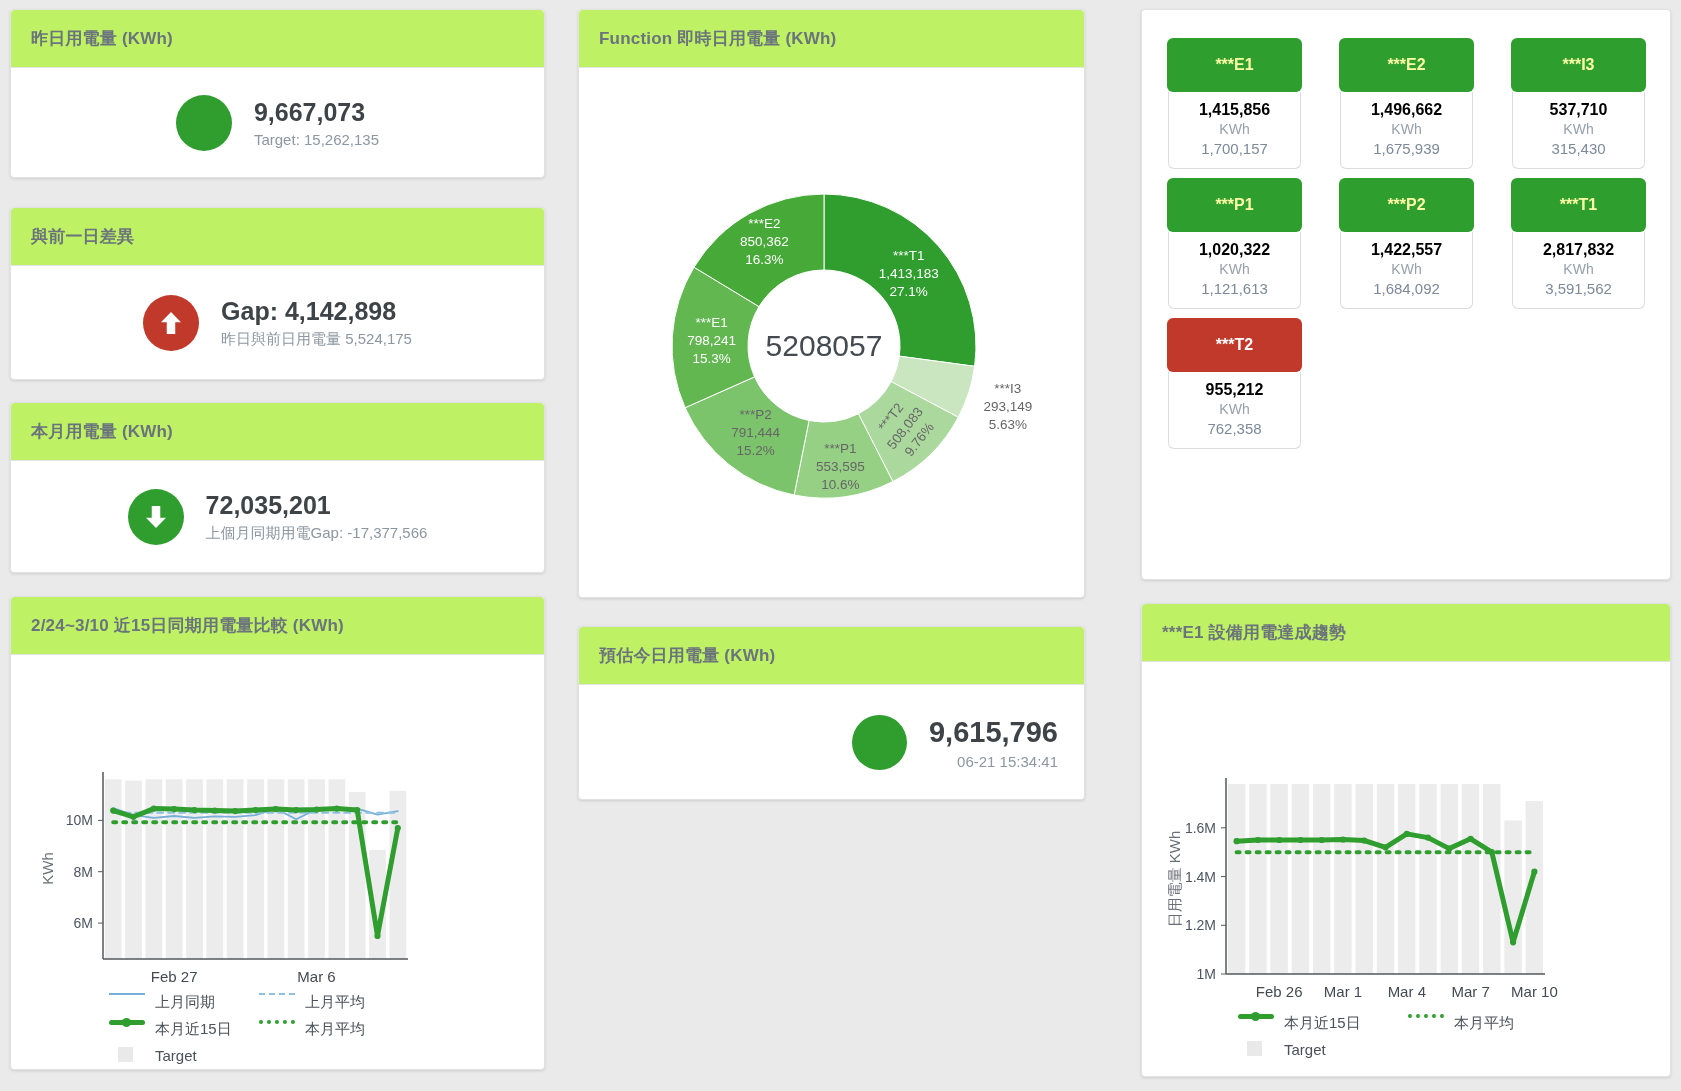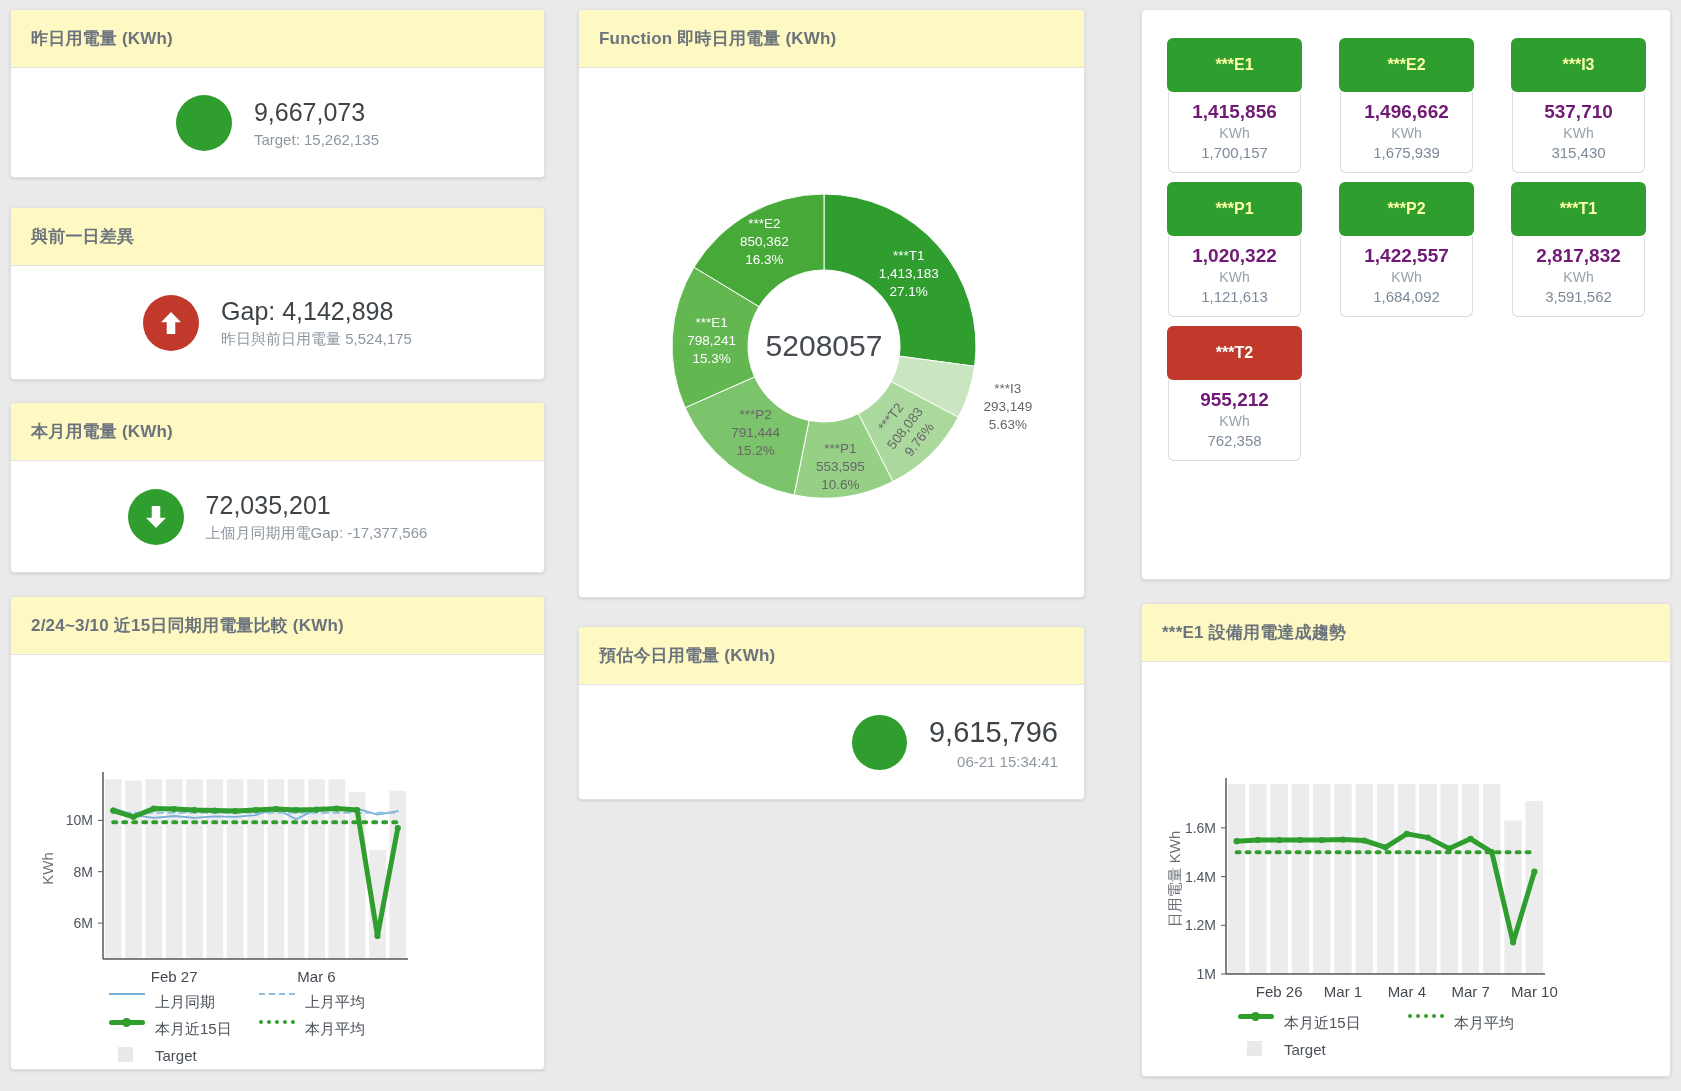--- a/index.html
+++ b/index.html
@@ -1,37 +1,37 @@
 <!DOCTYPE html>
 <html><head>
 <meta charset="utf-8">
 <style>
   html,body{margin:0;padding:0;background:#eaeaea;font-family:"Liberation Sans","DejaVu Sans",sans-serif;}
   .page{position:relative;width:1681px;height:1091px;background:#eaeaea;overflow:hidden;}
   .card{position:absolute;background:#fff;border:1px solid #e2e2e2;border-radius:4px;
         box-shadow:0 1px 3px rgba(0,0,0,.12);box-sizing:border-box;}
-  .card-header{height:58px;box-sizing:border-box;background:#fef9c3;border-bottom:1px solid #e3e3e3;
+  .card-header{height:58px;box-sizing:border-box;background:#bef264;border-bottom:1px solid #e3e3e3;
         border-radius:4px 4px 0 0;display:flex;align-items:center;padding:0 20px;
         font-size:17px;font-weight:700;color:#6b737d;letter-spacing:.2px;}
   .stat-body{display:flex;align-items:center;justify-content:center;height:calc(100% - 58px);}
   .stat-body.right{justify-content:flex-end;padding-right:26px;}
   .circle{width:56px;height:56px;border-radius:50%;flex:0 0 auto;display:flex;align-items:center;justify-content:center;}
   .stat-text{margin-left:22px;}
   .stat-text.right{text-align:right;}
-  .stat-value{font-size:25px;font-weight:400;color:#3e4347;line-height:1.25;}
+  .stat-value{font-size:25px;font-weight:700;color:#3e4347;line-height:1.25;}
   .stat-sub{font-size:15px;color:#8d97a1;margin-top:3px;}
   .arrow-svg{width:30px;height:30px;}
   
   .tiles{display:grid;grid-template-columns:repeat(3,135px);column-gap:37px;row-gap:9px;padding:28px 25px 0 25px;}
   .tile{border-radius:6px;overflow:visible;}
   .tile-header{height:54px;border-radius:6px;display:flex;align-items:center;justify-content:center;
         font-size:16px;font-weight:700;}
   .tile-body{border:1px solid #dcdcdc;border-top:none;border-radius:0 0 6px 6px;margin:0 1px;
         text-align:center;padding:9px 4px 11px 4px;background:#fff;}
-  .tile-value{font-size:19px;font-weight:700;color:#701a75;}
+  .tile-value{font-size:16px;font-weight:700;color:#000000;}
   .tile-unit{font-size:14px;color:#97a0ab;margin-top:2px;}
   .tile-target{font-size:15px;color:#7d8a99;margin-top:3px;}
   
   svg text{font-family:"Liberation Sans","DejaVu Sans",sans-serif;}
   .tick{font-size:14px;fill:#4d5560;}
   .xtick{font-size:15px;fill:#444a52;}
   .axis-label{font-size:15px;fill:#6a6f76;}
   .slice-label{font-size:13.5px;}
   .donut-center{font-size:30px;fill:#454a50;}
   

